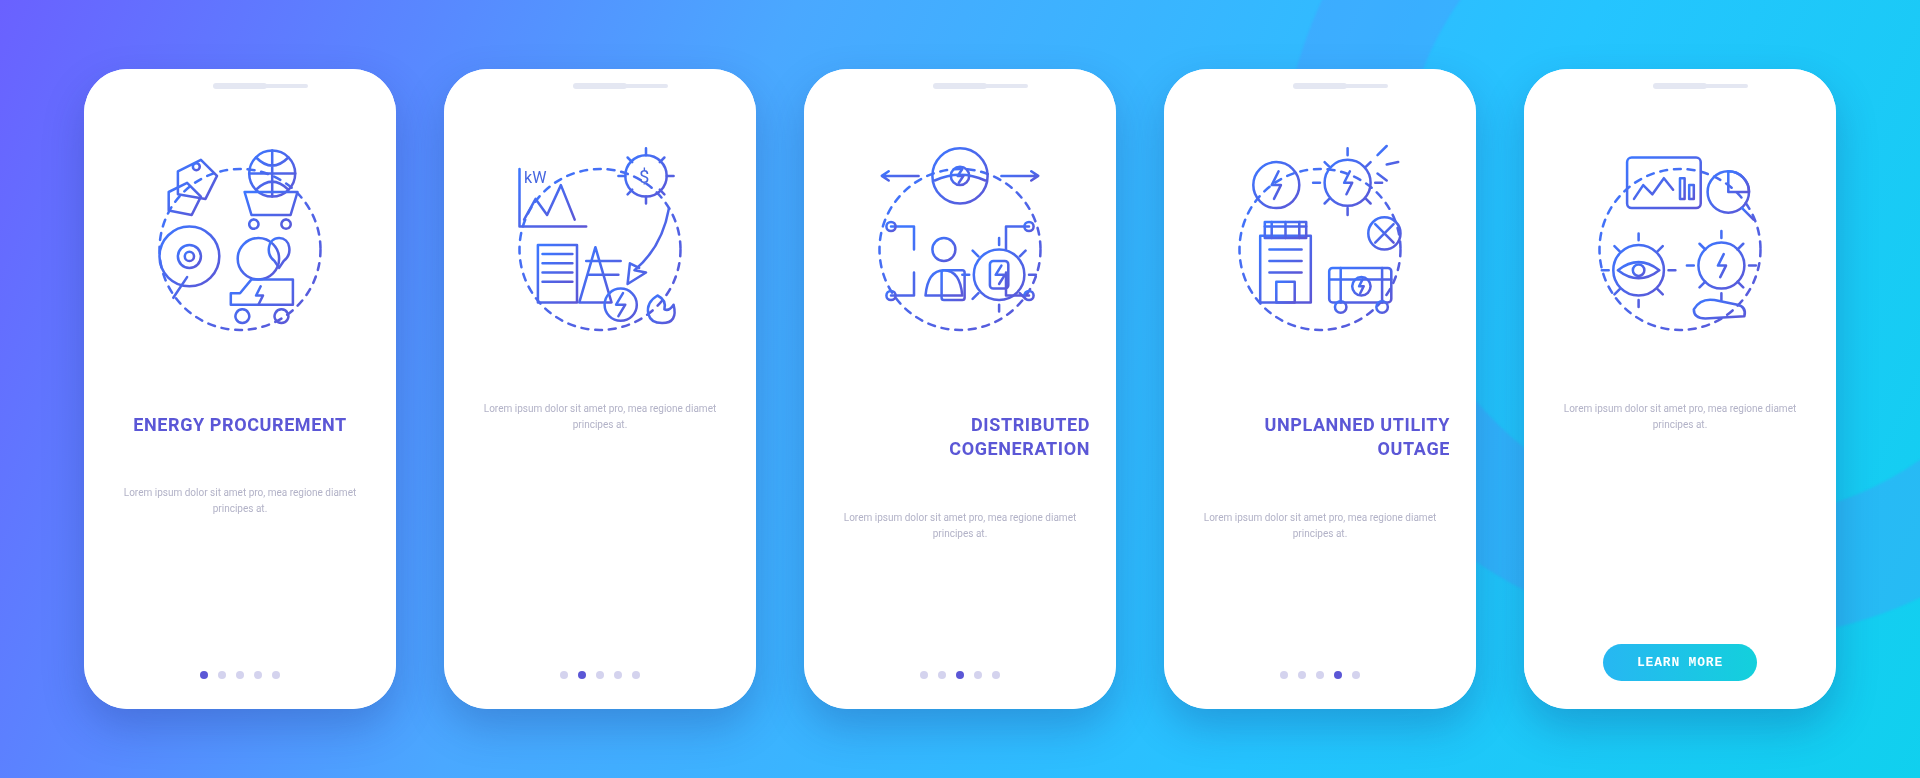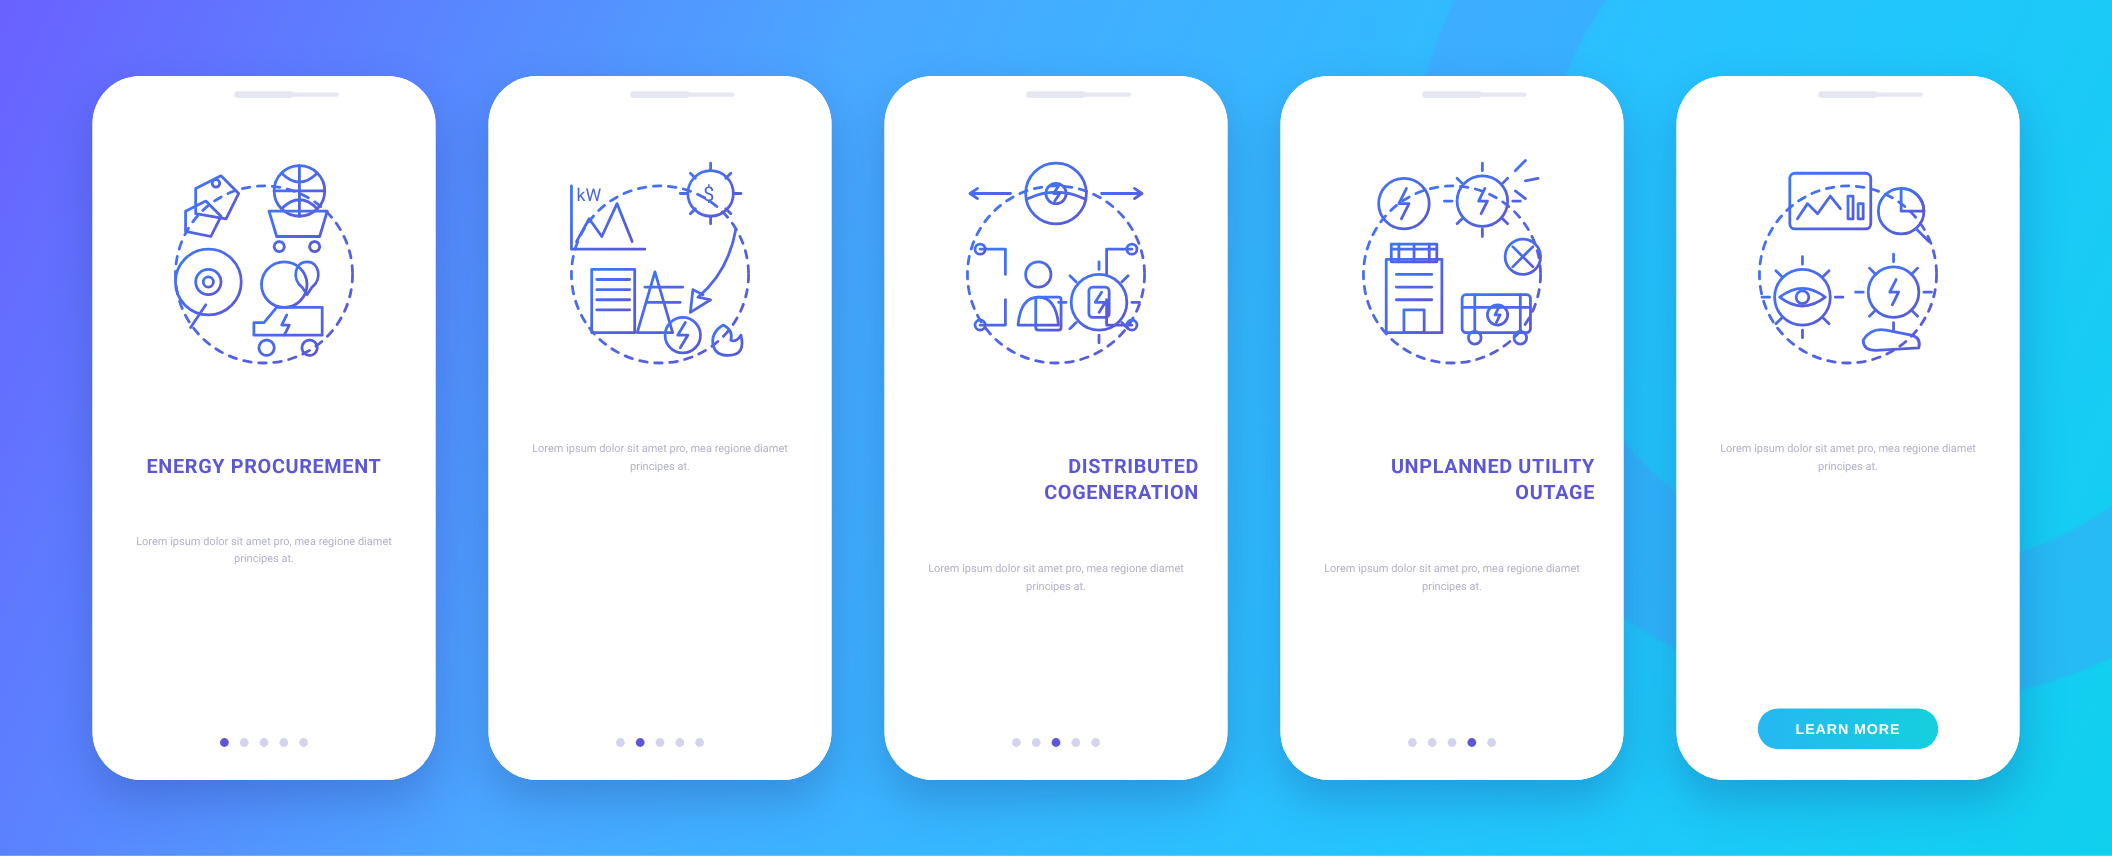--- a/index.html
+++ b/index.html
@@ -93,20 +93,21 @@
     padding:11px 34px;
     border:none;
     border-radius:999px;
     font-size:13px;
     font-weight:600;
     letter-spacing:.8px;
     color:#fff;
     background:linear-gradient(90deg,#27b7f2,#13d0dc);
     cursor:pointer;
     text-transform:uppercase;
+    font-family:Liberation Mono, monospace;
   }
   
   .ill-stroke{fill:none;stroke:url(#grad);stroke-width:2.2;stroke-linecap:round;stroke-linejoin:round}
 </style>
 </head>
 <body>
 
 <div class="bg-ring"></div>
 
 <svg width="0" height="0" style="position:absolute">

